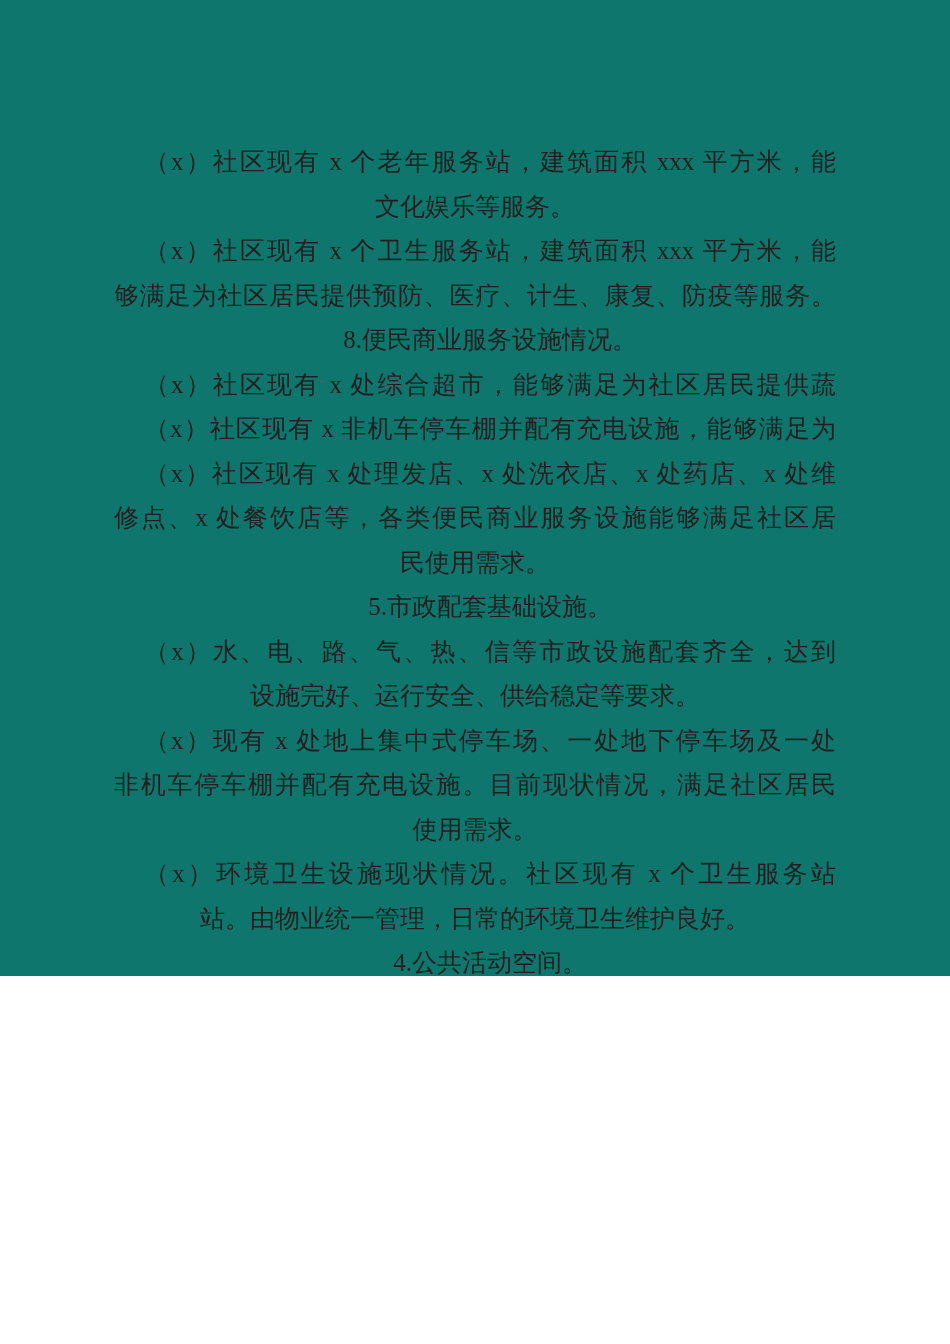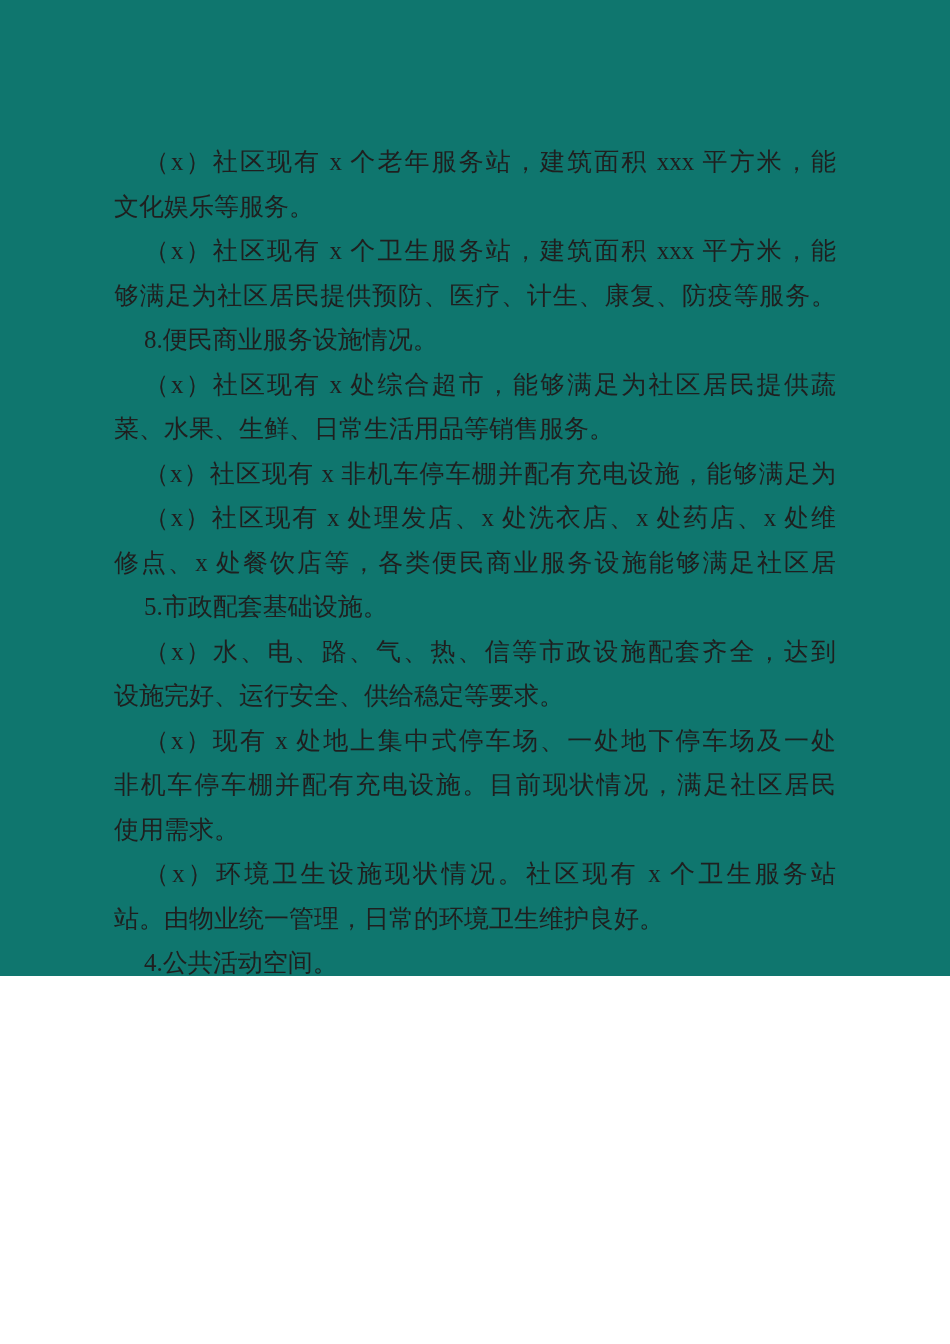--- a/index.html
+++ b/index.html
@@ -26,21 +26,21 @@
     color: #1f1f1f;
   }
   .para {
     margin: 0;
     padding: 0;
   }
   .line {
     height: 44.5px;
     line-height: 44.5px;
     white-space: nowrap;
-    text-align: left;
+    text-align: center;
   }
   .line.indent {
     padding-left: 30px;
   }
   .line.justify {
     white-space: normal;
     text-align: justify;
     text-align-last: justify;
     text-justify: auto;
   }
@@ -60,30 +60,30 @@
       <div class="line indent justify">（x）社区现有 x 个卫生服务站，建筑面积 xxx 平方米，能</div>
       <div class="line justify">够满足为社区居民提供预防、医疗、计生、康复、防疫等服务。</div>
     </div>
 
     <div class="para">
       <div class="line indent">8.便民商业服务设施情况。</div>
     </div>
 
     <div class="para">
       <div class="line indent justify">（x）社区现有 x 处综合超市，能够满足为社区居民提供蔬</div>
-      <div class="line">菜、水果、生鲜、日常生活用品等销售服务。</div>
     </div>
 
     <div class="para">
       <div class="line indent justify">（x）社区现有 x 非机车停车棚并配有充电设施，能够满足为</div>
     </div>
 
     <div class="para">
       <div class="line indent justify">（x）社区现有 x 处理发店、x 处洗衣店、x 处药店、x 处维</div>
       <div class="line justify">修点、x 处餐饮店等，各类便民商业服务设施能够满足社区居</div>
+      <div class="line">民使用需求。</div>
     </div>
 
     <div class="para">
       <div class="line indent">5.市政配套基础设施。</div>
     </div>
 
     <div class="para">
       <div class="line indent justify">（x）水、电、路、气、热、信等市政设施配套齐全，达到</div>
       <div class="line">设施完好、运行安全、供给稳定等要求。</div>
     </div>

